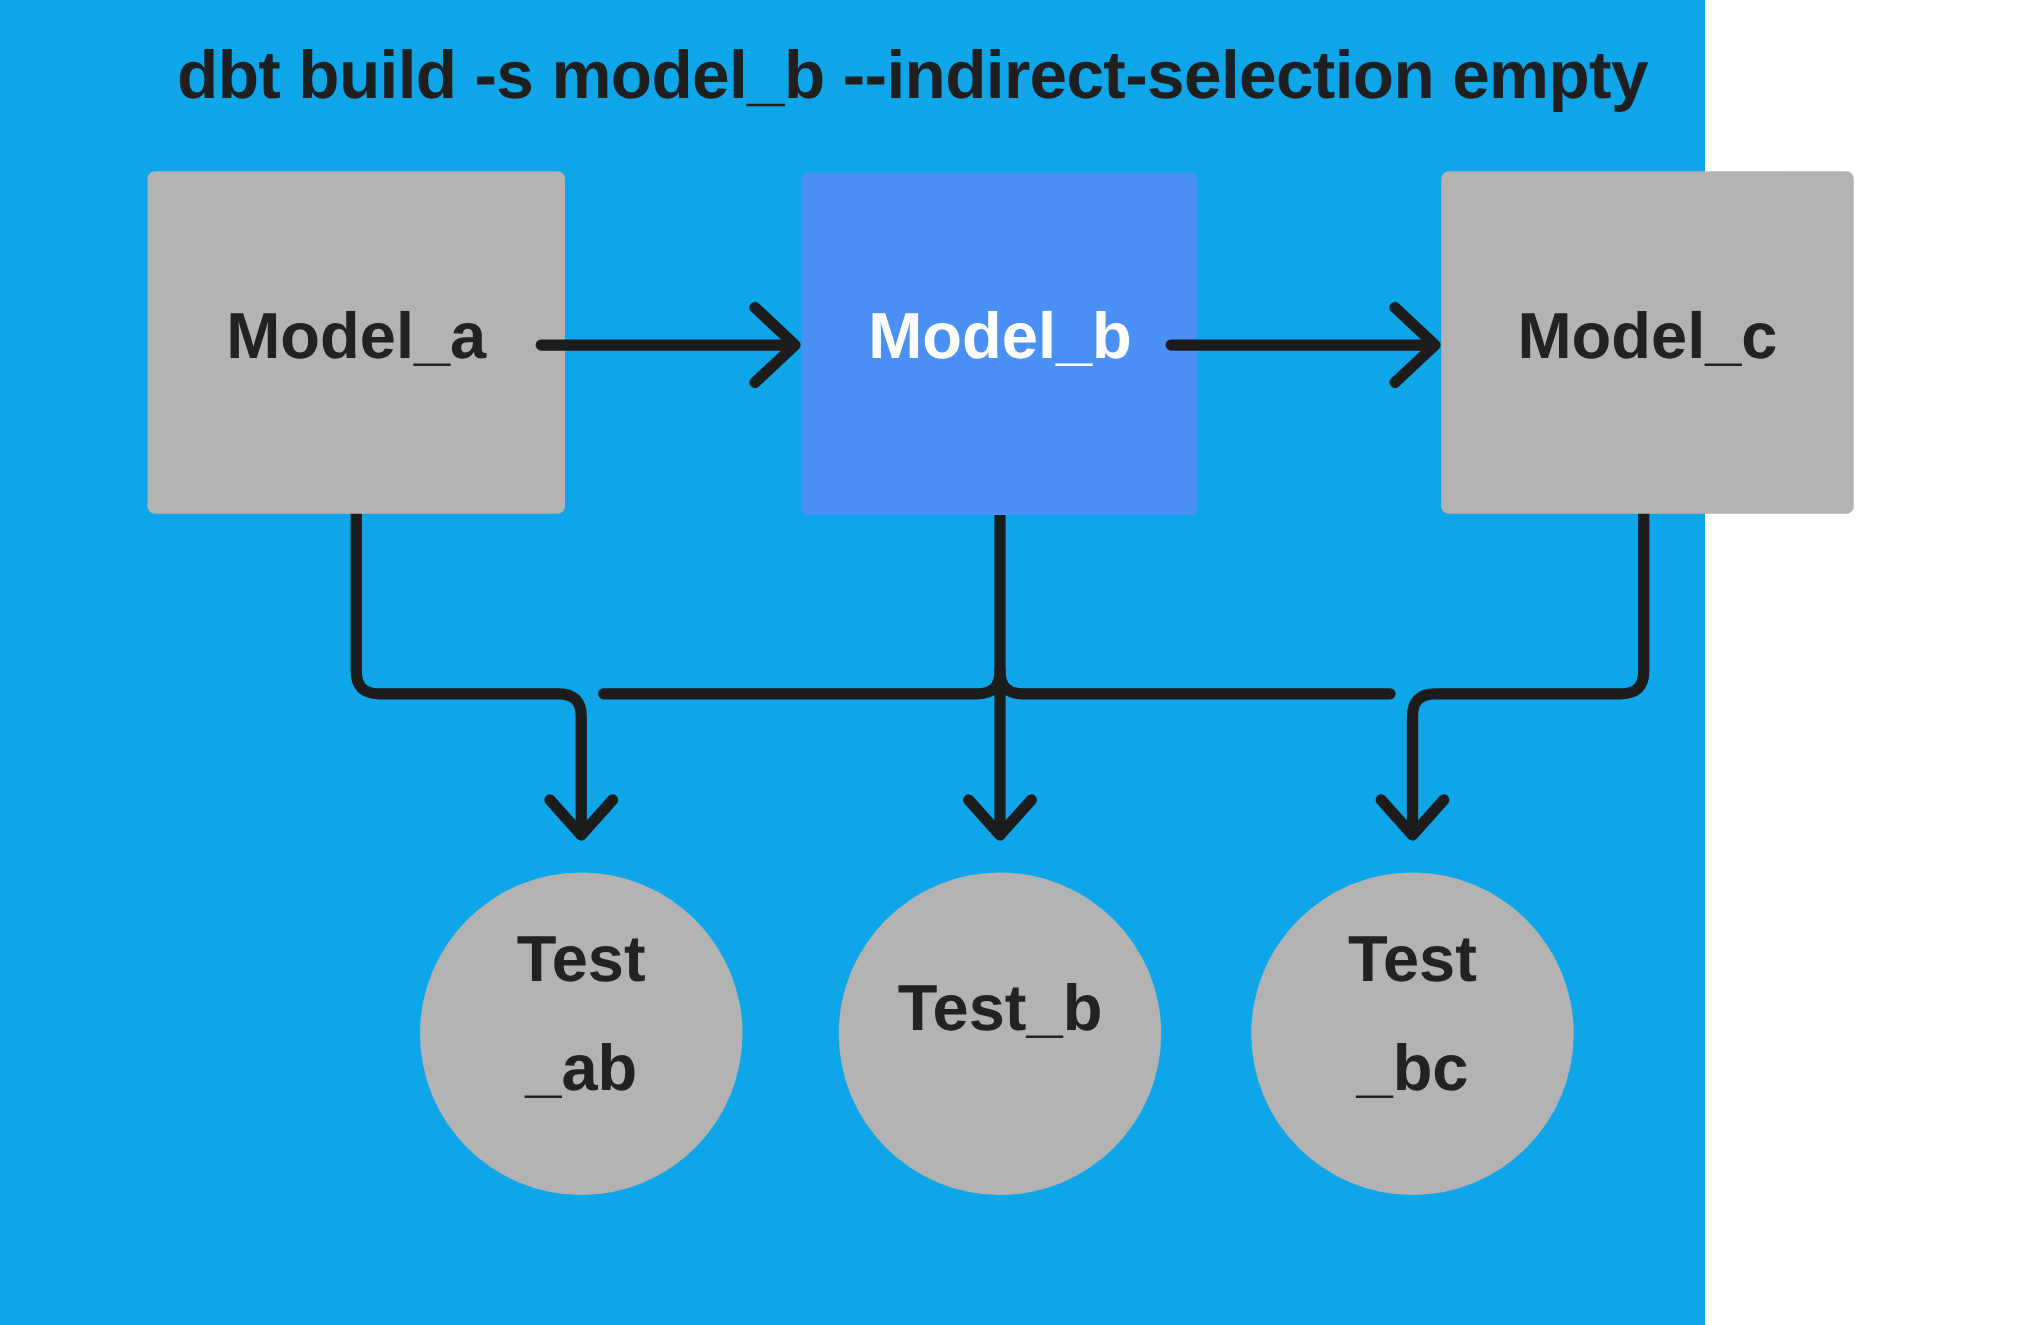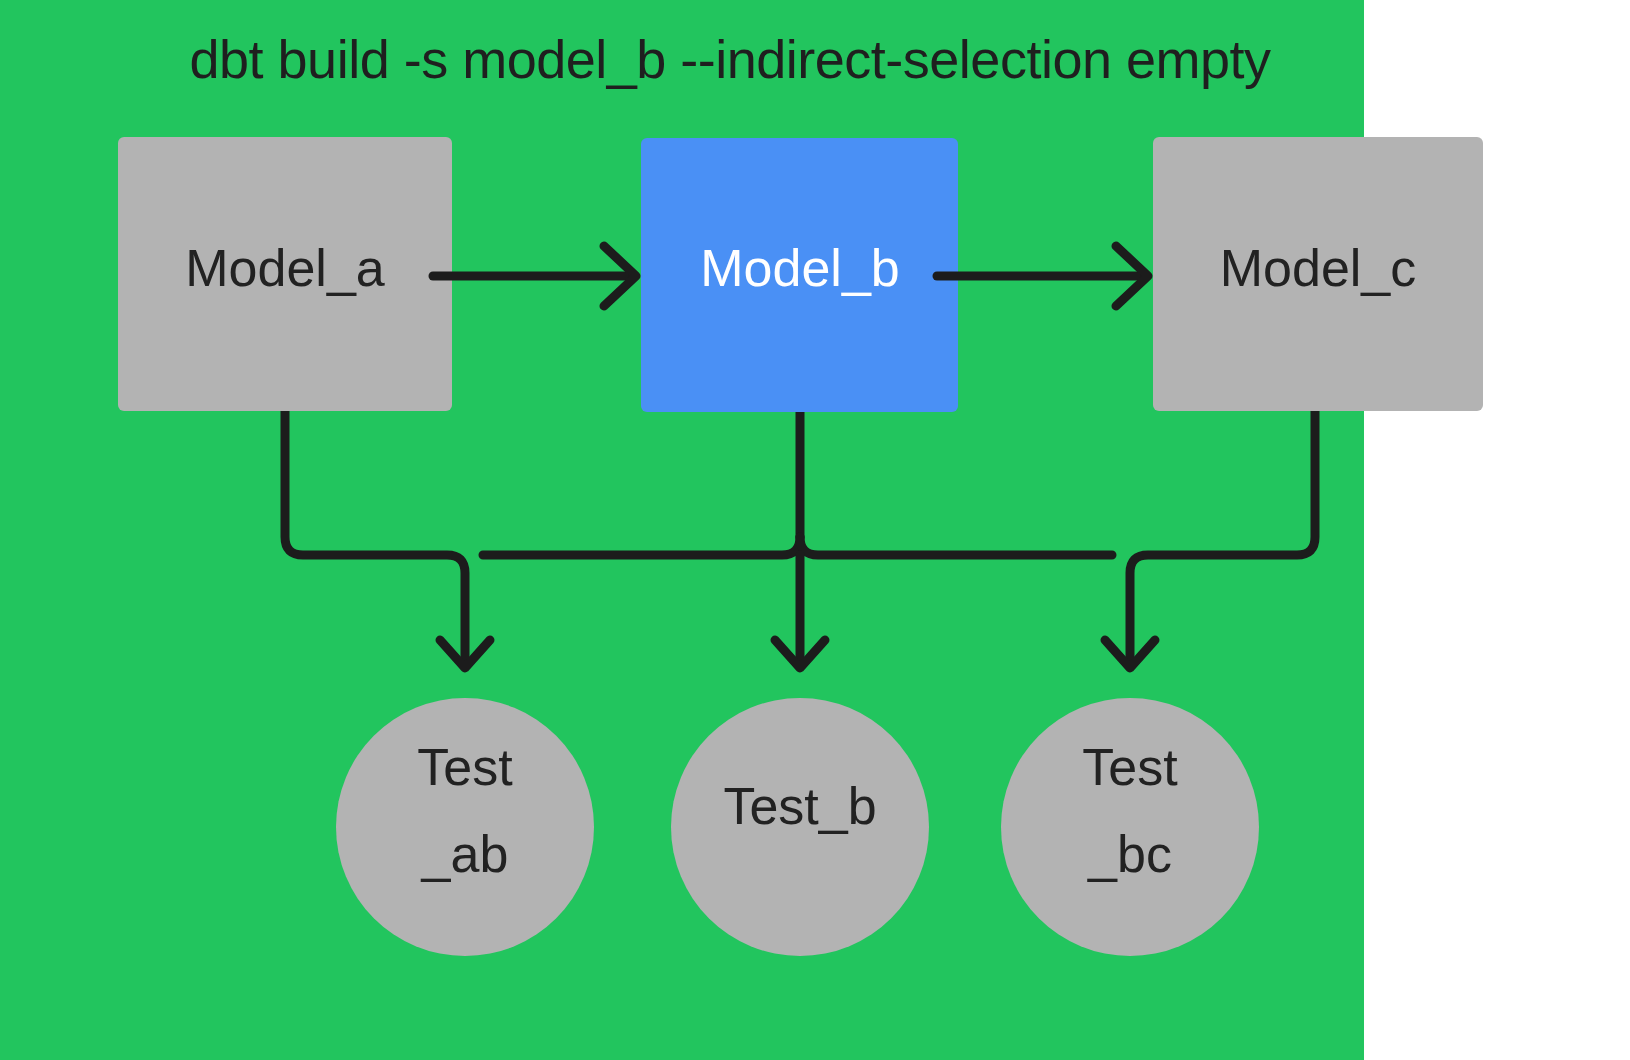--- a/index.html
+++ b/index.html
@@ -10,21 +10,22 @@
   body {
     width: 1630px;
     height: 1060px;
     overflow: hidden;
     font-family: "Liberation Sans", sans-serif;
   }
   #diagram-root {
     position: relative;
     width: 1364px;
     height: 1060px;
-    background: #22c55e;
+    background: #0ea5e9;
+    font-weight: bold;
   }
   svg.canvas {
     position: absolute;
     left: 0;
     top: 0;
     width: 1630px;
     height: 1060px;
     display: block;
   }
   .title-text {

